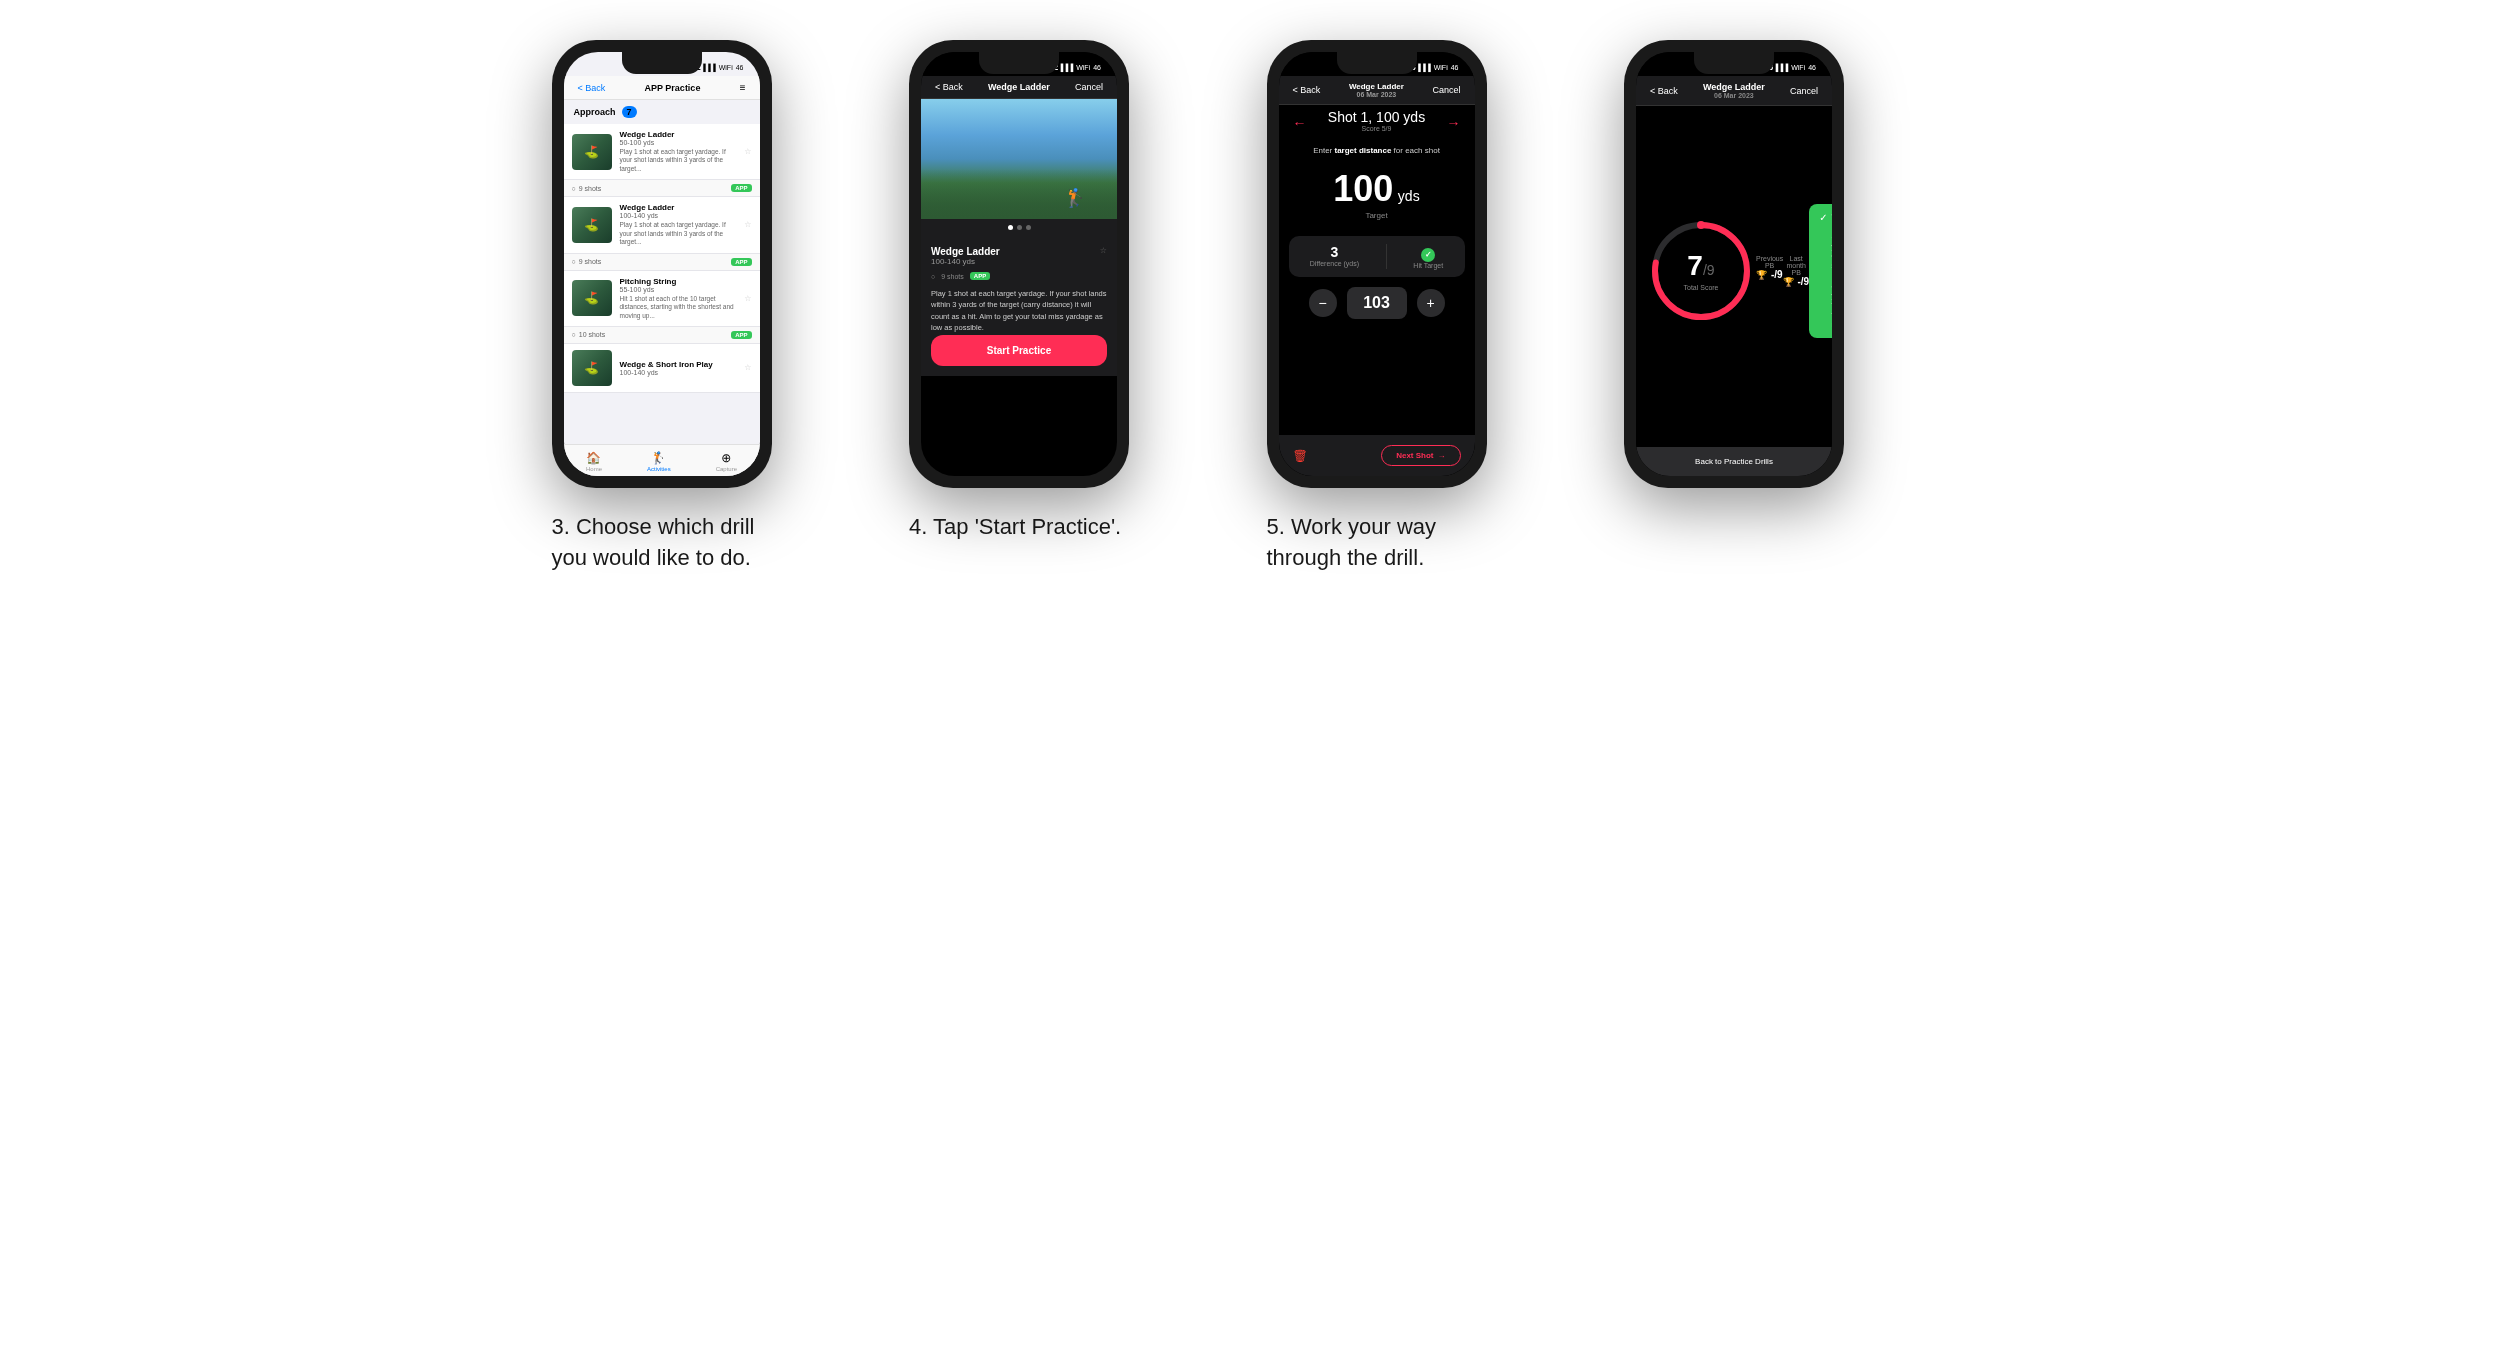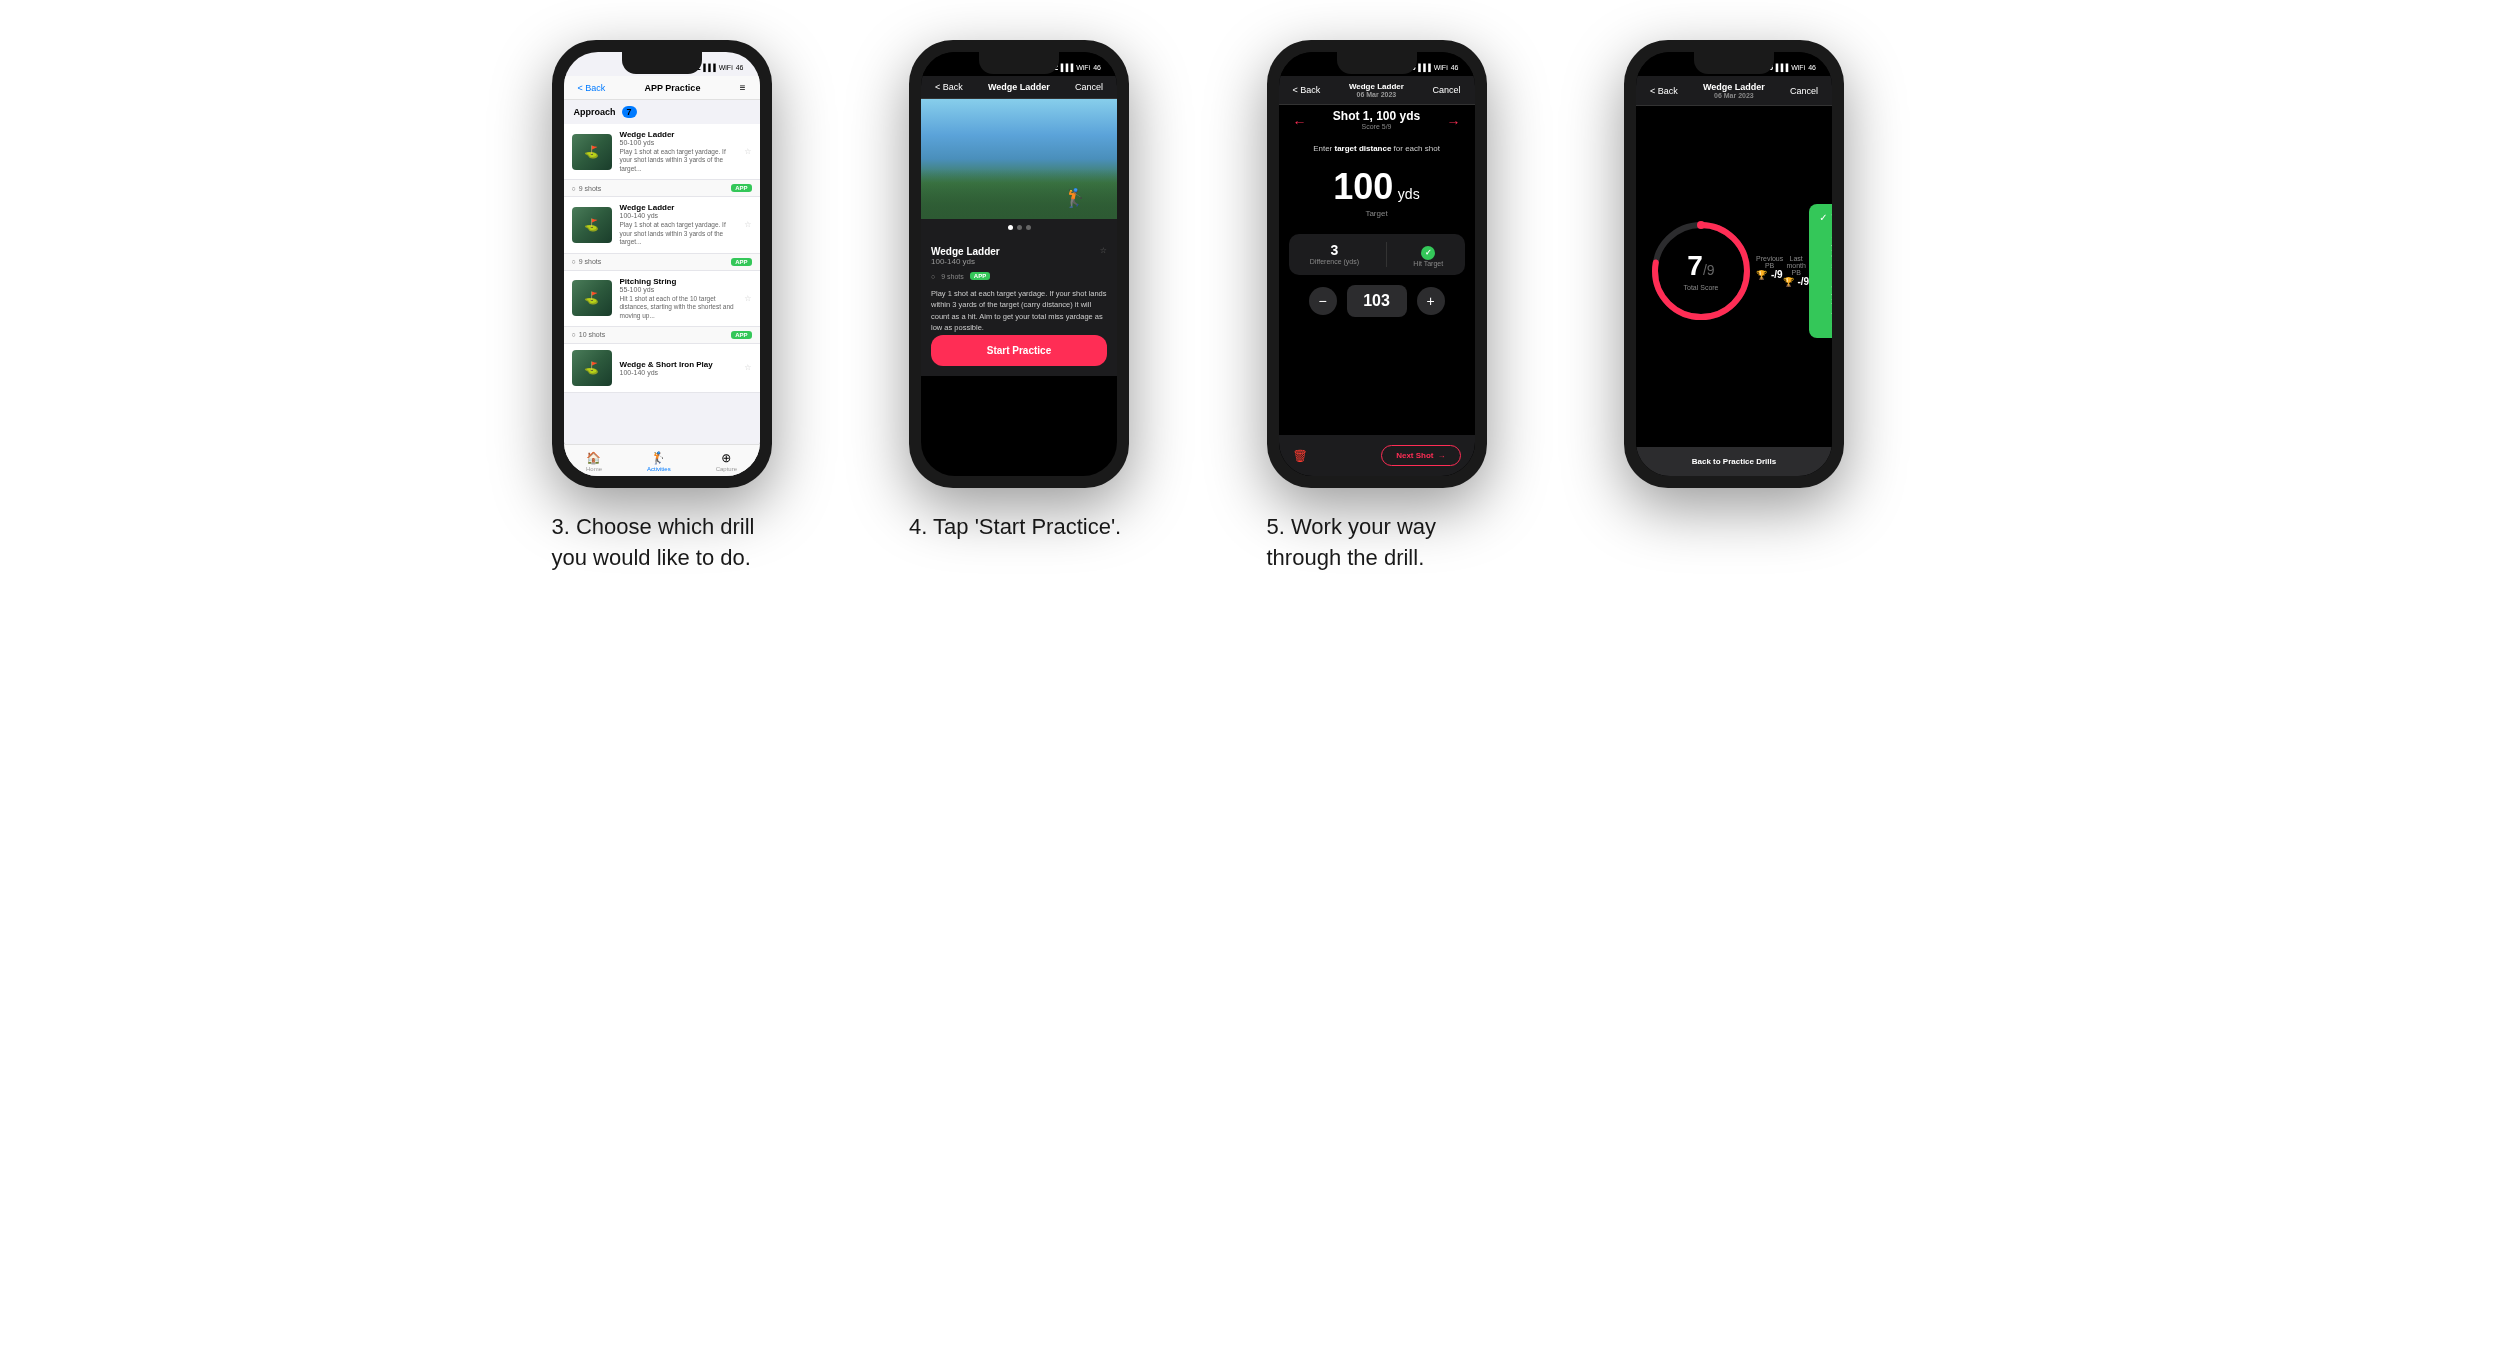--- a/index.html
+++ b/index.html
@@ -746,21 +746,21 @@
           <div class="nav-title white shot-nav-title">
             <div class="main">Wedge Ladder</div>
             <div class="sub">06 Mar 2023</div>
           </div>
           <span class="nav-right white">Cancel</span>
         </div>
 
         <div style="display:flex;justify-content:space-between;align-items:center;padding:4px 14px;background:#000;">
           <span style="font-size:14px;color:#ff2d55;">←</span>
           <div style="text-align:center;">
-            <div style="font-size:12px;font-weight:700;color:#fff;">Shot 1, 100 yds</div>
+            <div style="font-size:14px;font-weight:400;color:#fff;">Shot 1, 100 yds</div>
             <div style="font-size:7px;color:#888;">Score 5/9</div>
           </div>
           <span style="font-size:14px;color:#ff2d55;">→</span>
         </div>
 
         <div class="shot-content" style="position:relative;flex:1;padding-bottom:50px;">
           <div class="carry-label">
             Enter <span>target distance</span> for each shot
           </div>
           <div class="target-display">
@@ -858,18 +858,18 @@
             </div>
           </div>
 
           <div class="success-toast">
             <span style="font-size:10px;color:#fff;margin-right:4px;">✓</span>
             <span class="toast-text">'Wedge Ladder (100-140 yds)' was created successfully. It will appear in your activity feed in a few moments.</span>
             <span class="toast-close">✕</span>
           </div>
         </div>
 
-        <div class="back-btn" style="position:absolute;bottom:0;left:0;right:0;padding:10px;background:#2c2c2e;text-align:center;color:#fff;font-size:8px;font-weight:700;border-radius:0 0 34px 34px;">Back to Practice Drills</div>
+        <div class="back-btn" style="position:absolute;bottom:0;left:0;right:0;padding:10px;background:#2c2c2e;text-align:center;color:#fff;font-size:8px;font-weight:400;border-radius:0 0 34px 34px;">Back to Practice Drills</div>
       </div>
     </div>
   </div>
 
 </div>
 
 </body></html>

